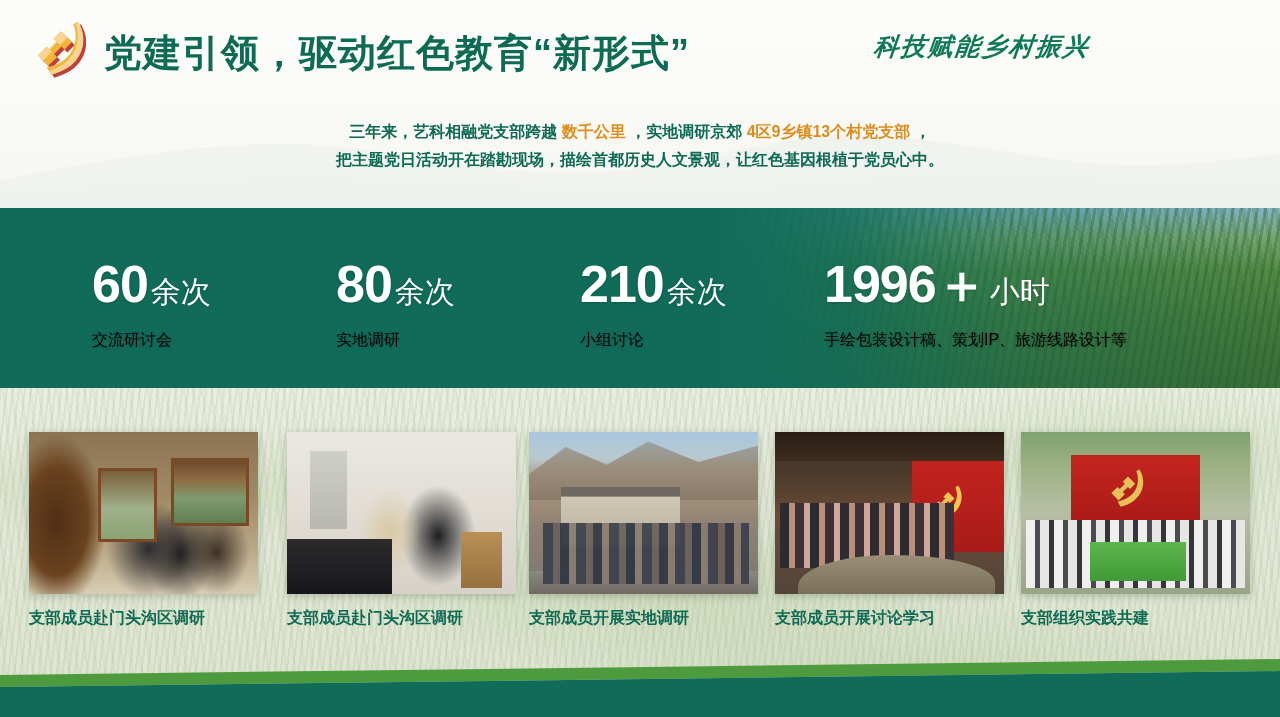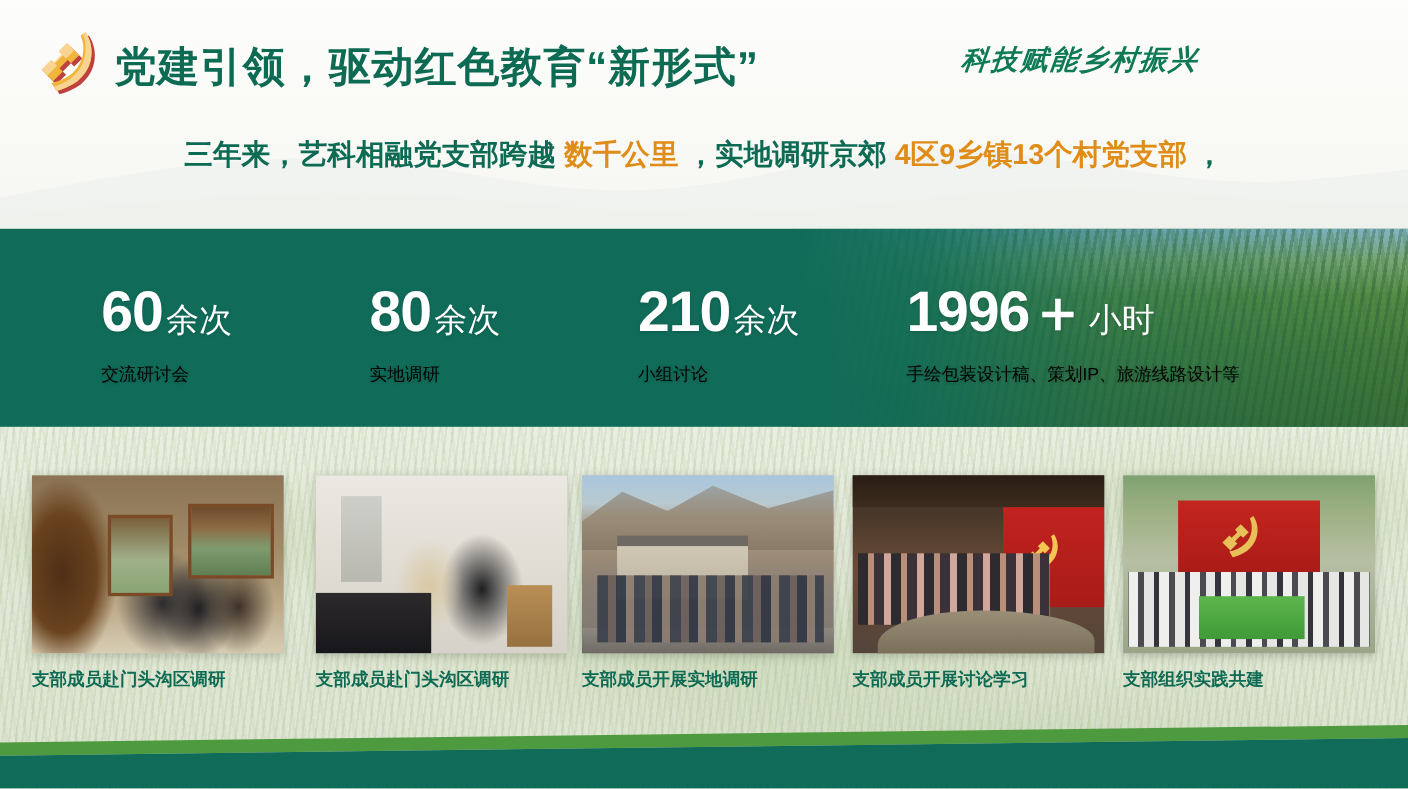--- a/index.html
+++ b/index.html
@@ -34,21 +34,21 @@
   .field-blur{
     position:absolute;left:0;right:0;top:388px;height:329px;
     background:
       radial-gradient(ellipse 340px 90px at 12% 30%, rgba(168,192,130,.30), transparent 70%),
       radial-gradient(ellipse 420px 110px at 52% 62%, rgba(160,186,126,.26), transparent 72%),
       radial-gradient(ellipse 380px 100px at 88% 22%, rgba(175,198,140,.28), transparent 72%),
       radial-gradient(ellipse 500px 120px at 70% 90%, rgba(150,180,120,.22), transparent 74%);
   }
 
   
-  .header{position:absolute;left:0;top:8px;width:1132px;height:104px;}
+  .header{position:absolute;left:0;top:0;width:1132px;height:104px;}
   .emblem{
     position:absolute;left:26px;top:14px;width:74px;height:74px;
   }
   .emblem svg{width:100%;height:100%;display:block;}
   .title{
     position:absolute;left:104px;top:28px;
     font-size:38px;font-weight:bold;letter-spacing:1px;
     color:#0d6a53;white-space:nowrap;
     font-family:"Liberation Sans","DejaVu Sans",sans-serif;
   }
@@ -59,21 +59,21 @@
     color:#0e7a55;letter-spacing:2px;white-space:nowrap;
     transform:skewX(-6deg);
   }
 
   
   .subtitle{
     position:absolute;left:0;top:118px;width:1280px;
     text-align:center;line-height:1.75;
   }
   .subtitle .ln{
-    font-size:26px;font-weight:bold;color:#0d6a53;
+    font-size:16px;font-weight:bold;color:#0d6a53;
     white-space:nowrap;display:block;text-align:center;
   }
   .subtitle .hl{color:#e08c18;}
 
   
   .band{
     position:absolute;left:0;top:208px;width:1280px;height:180px;
     background:#106c59;overflow:hidden;
   }
   .band-photo{
@@ -218,20 +218,21 @@
         <path d="M16,56 L28,44 L31,47 L41,37 L37,33 L47,23 L56,32 L46,42 L42,38 L32,48 L35,51 L23,63 Z" fill="#f8d493"></path>
       </svg>
     </div>
 
     <div class="title">党建引领，驱动红色教育“新形式”</div>
     <div class="brand">科技赋能乡村振兴</div>
   </div>
 
   <div class="subtitle">
     <span class="ln"><span>三年来，艺科相融党支部跨越 </span><span class="hl">数千公里</span><span> ，实地调研京郊 </span><span class="hl">4区9乡镇13个村党支部</span><span> ，</span></span>
+    <span class="ln">把主题党日活动开在踏勘现场，描绘首都历史人文景观，让红色基因根植于党员心中。</span>
   </div>
 
   <div class="band">
     <div class="band-photo"></div>
     <div class="band-inner"></div>
   </div>
 
   <div class="stat stat-0">
     <div class="num-row">
       <span class="num">60</span><span class="unit">余次</span>

